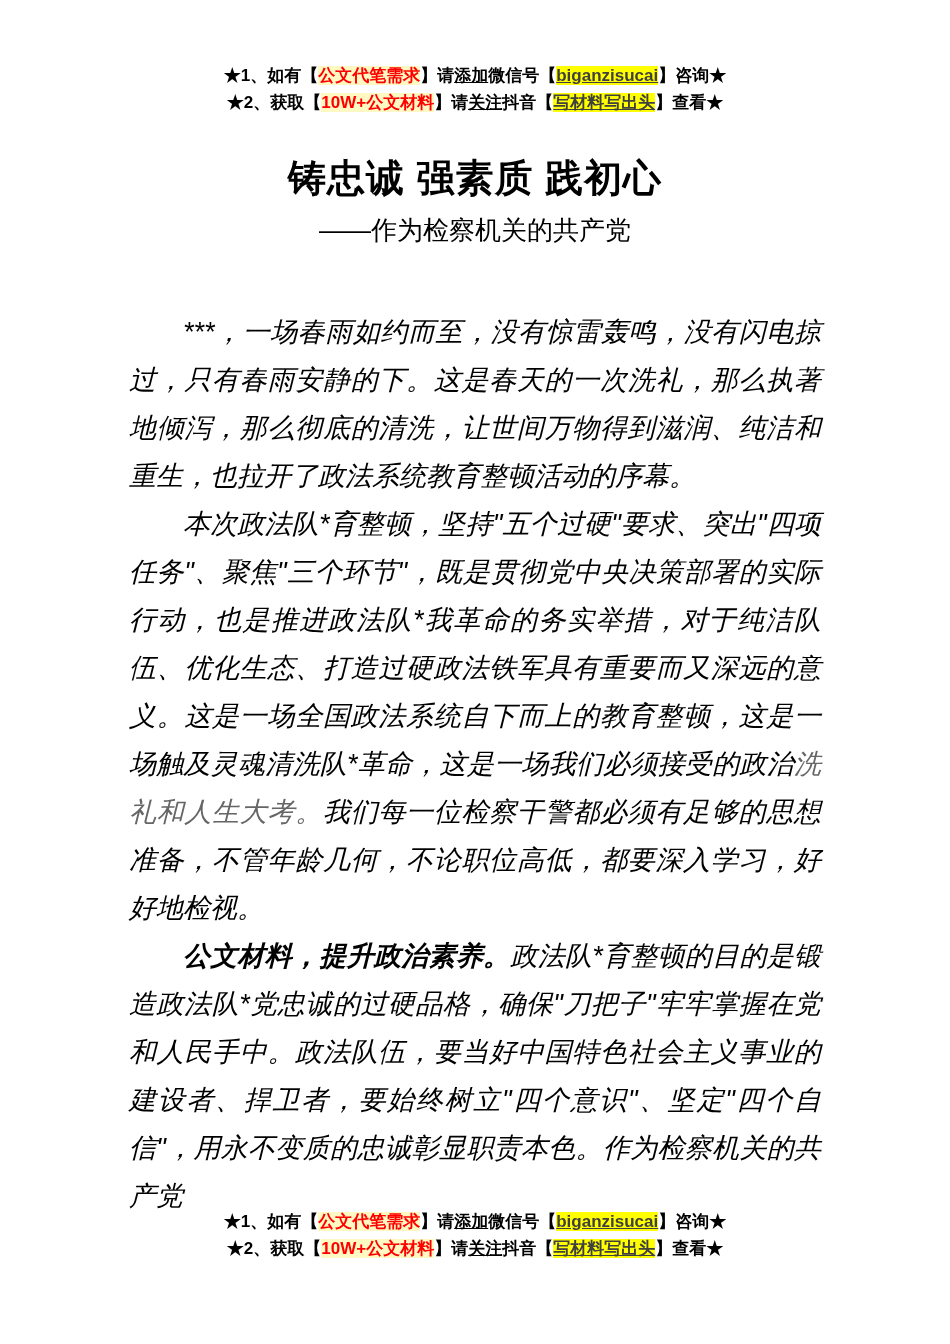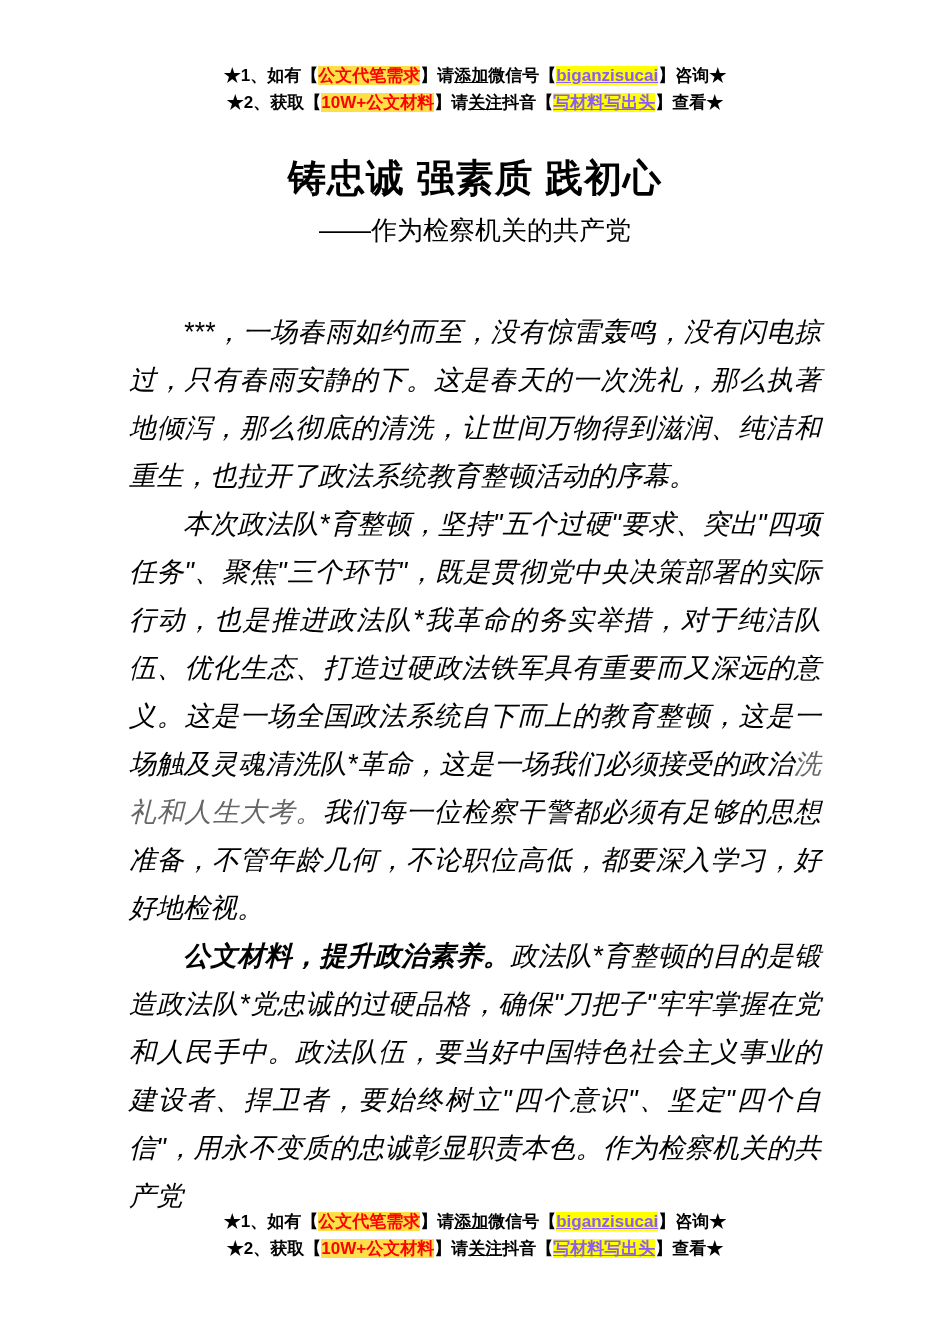--- a/index.html
+++ b/index.html
@@ -51,22 +51,22 @@
     text-align: center;
     font-weight: bold;
     font-size: 17px;
     line-height: 27px;
   }
   
   .seg-normal { }
   .seg-bold { font-weight: bold; }
   .seg-gray { color: #666666; }
   .seg-u { text-decoration: underline; text-align: right; }
-  .seg-hl { background: #fde047; color: #ff0000; }
-  .seg-hl-u { background: #ffff00; color: #8b5cf6; text-decoration: underline; }
+  .seg-hl { background: #fef9c3; color: #ff0000; }
+  .seg-hl-u { background: #ffff00; color: #404040; text-decoration: underline; }
 </style>
 </head>
 <body>
 
 <div class="page">
 
   <div class="notice">
     <div class="notice-line"><span class="seg-normal">★1、如有【</span><span class="seg-hl">公文代笔需求</span><span class="seg-normal">】请</span><span class="seg-u">添加</span><span class="seg-normal">微信号【</span><span class="seg-hl-u">biganzisucai</span><span class="seg-normal">】咨询★</span></div>
     <div class="notice-line"><span class="seg-normal">★2、获取【</span><span class="seg-hl">10W+公文材料</span><span class="seg-normal">】请</span><span class="seg-u">关注</span><span class="seg-normal">抖音【</span><span class="seg-hl-u">写材料写出头</span><span class="seg-normal">】查看★</span></div>
   </div>

